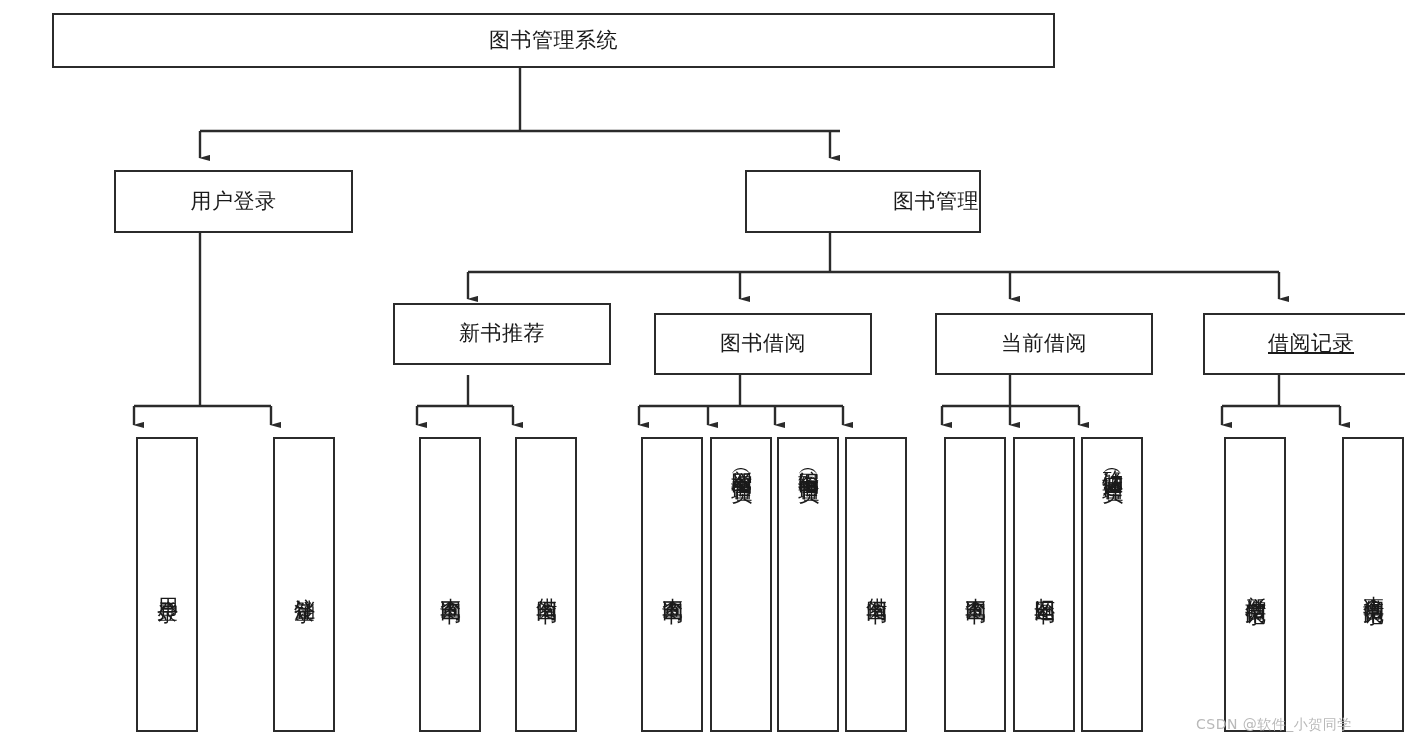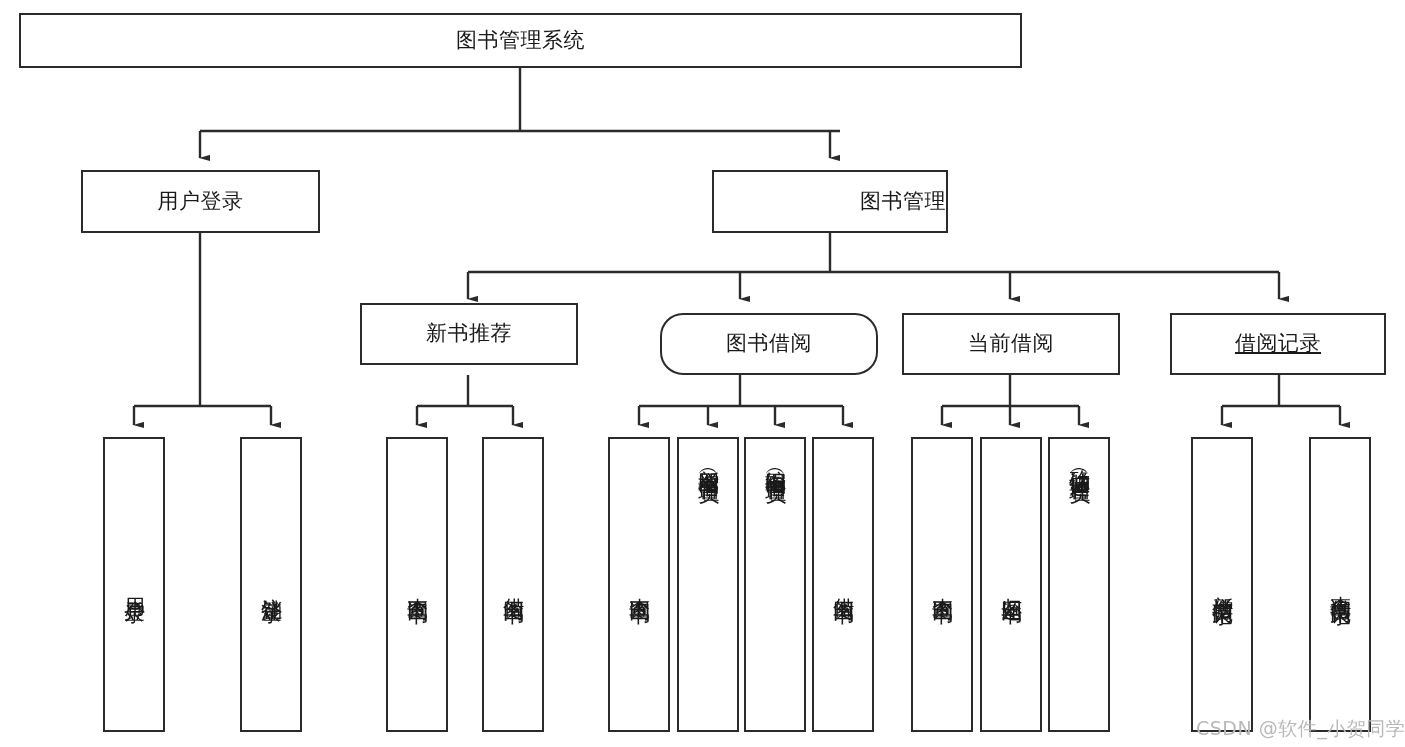--- a/index.html
+++ b/index.html
@@ -26,20 +26,21 @@
   }
   .node {
     position: absolute;
     box-sizing: border-box;
     border: 2px solid #2b2b2b;
     background: #ffffff;
     display: flex;
     align-items: center;
     justify-content: center;
     color: #1a1a1a;
+    margin-left: 33px;
   }
   .node .lbl {
     display: block;
     text-align: center;
     line-height: 1.22;
   }
   .node.horiz .lbl {
     font-size: 21px;
     white-space: nowrap;
     letter-spacing: 0.5px;
@@ -56,21 +57,21 @@
     letter-spacing: 2px;
     line-height: 1.32;
     max-height: 270px;
   }
   .node.vert.mid {
     align-items: center;
     padding-top: 0;
   }
   .watermark {
     position: absolute;
-    font-size: 19px;
+    font-size: 14px;
     color: #b9b9b9;
     white-space: nowrap;
     letter-spacing: 0.5px;
     pointer-events: none;
   }
 </style>
 </head>
 <body>
 
 <div id="canvas">
@@ -132,21 +133,21 @@
   <div class="node horiz" style="left:81px; top:170px; width:239px; height:63px;">
     <span class="lbl">用户登录</span>
   </div>
   <div class="node horiz" style="left:712px; top:170px; width:236px; height:63px;justify-content:flex-end;">
     <span class="lbl">图书管理</span>
   </div>
 
   <div class="node horiz" style="left:360px; top:303px; width:218px; height:62px;">
     <span class="lbl">新书推荐</span>
   </div>
-  <div class="node horiz" style="left:660px; top:313px; width:218px; height:62px;border-radius:23px;">
+  <div class="node horiz" style="left:621px; top:313px; width:218px; height:62px;">
     <span class="lbl">图书借阅</span>
   </div>
   <div class="node horiz" style="left:902px; top:313px; width:218px; height:62px;">
     <span class="lbl">当前借阅</span>
   </div>
   <div class="node horiz" style="left:1170px; top:313px; width:216px; height:62px;text-decoration:underline;">
     <span class="lbl">借阅记录</span>
   </div>
 
   <div class="node vert mid" style="left:103px; top:437px; width:62px; height:295px;">

